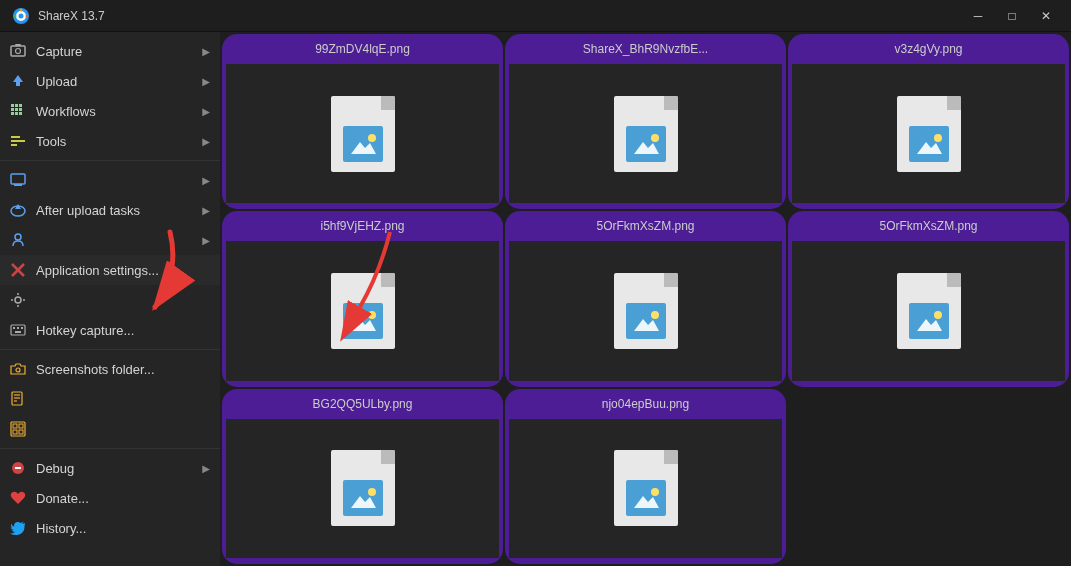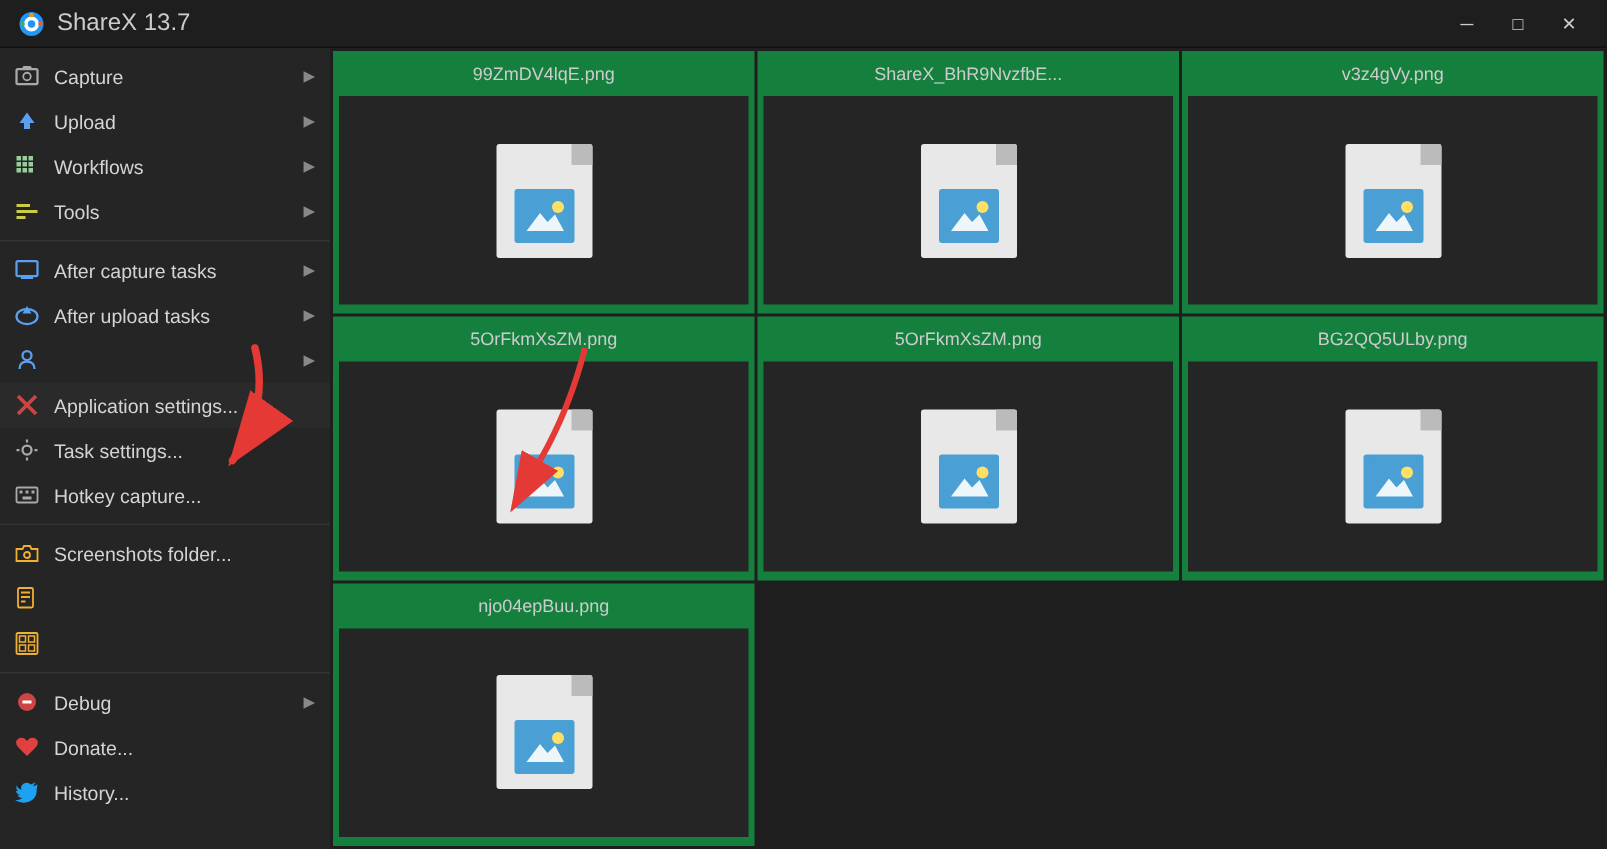--- a/index.html
+++ b/index.html
@@ -24,21 +24,21 @@
       padding: 0 12px;
       border-bottom: 1px solid #111;
       flex-shrink: 0;
     }
     .titlebar-logo {
       width: 18px;
       height: 18px;
       margin-right: 8px;
     }
     .titlebar-title {
-      font-size: 16px;
+      font-size: 12px;
       color: #ccc;
       flex: 1;
     }
     .titlebar-controls {
       display: flex;
       gap: 8px;
     }
     .titlebar-btn {
       width: 26px;
       height: 20px;
@@ -114,27 +114,28 @@
     
     .image-grid {
       display: grid;
       grid-template-columns: repeat(3, 1fr);
       gap: 2px;
       padding: 2px;
       height: 100%;
       overflow-y: auto;
     }
     .image-cell {
-      background: #15803d;
+      background: #4c1d95;
       display: flex;
       flex-direction: column;
       align-items: center;
       padding: 8px 4px 6px;
       cursor: pointer;
       min-height: 160px;
+      border-radius: 15px;
     }
     .image-filename {
       font-size: 12px;
       color: #ccc;
       text-align: center;
       margin-bottom: 8px;
       word-break: break-all;
     }
     .image-thumb {
       flex: 1;
@@ -283,21 +284,20 @@
         <span class="chevron">▶</span>
       </div>
       <div class="sidebar-divider"></div>
       <div class="sidebar-item">
         <span class="item-icon" style="color: rgb(91, 160, 240); font-size: 14px;">
           <svg width="16" height="16" viewBox="0 0 16 16">
             <rect x="1" y="2" width="14" height="10" rx="1" fill="none" stroke="#5ba0f0" stroke-width="1.5"></rect>
             <rect x="4" y="12" width="8" height="2" fill="#5ba0f0"></rect>
           </svg>
         </span>
-        <span class="item-label">After capture tasks</span>
         <span class="chevron">▶</span>
       </div>
       <div class="sidebar-item">
         <span class="item-icon" style="color: rgb(91, 160, 240); font-size: 14px;">
           <svg width="16" height="16" viewBox="0 0 16 16">
             <ellipse cx="8" cy="9" rx="7" ry="5" fill="none" stroke="#5ba0f0" stroke-width="1.5"></ellipse>
             <polygon points="8,2 11,7 5,7" fill="#5ba0f0"></polygon>
           </svg>
         </span>
         <span class="item-label">After upload tasks</span>
@@ -321,21 +321,20 @@
         </span>
         <span class="item-label">Application settings...</span>
       </div>
       <div class="sidebar-item">
         <span class="item-icon" style="color: rgb(170, 170, 170); font-size: 14px;">
           <svg width="16" height="16" viewBox="0 0 16 16">
             <circle cx="8" cy="8" r="3" fill="none" stroke="#aaa" stroke-width="1.5"></circle>
             <path d="M8,1 L8,3 M8,13 L8,15 M1,8 L3,8 M13,8 L15,8" stroke="#aaa" stroke-width="1.5"></path>
           </svg>
         </span>
-        <span class="item-label">Task settings...</span>
       </div>
       <div class="sidebar-item">
         <span class="item-icon" style="color: rgb(170, 170, 170); font-size: 14px;">
           <svg width="16" height="16" viewBox="0 0 16 16">
             <rect x="1" y="3" width="14" height="10" rx="1" fill="none" stroke="#aaa" stroke-width="1.2"></rect>
             <rect x="3" y="5" width="2" height="2" fill="#aaa"></rect>
             <rect x="7" y="5" width="2" height="2" fill="#aaa"></rect>
             <rect x="11" y="5" width="2" height="2" fill="#aaa"></rect>
             <rect x="5" y="9" width="6" height="2" fill="#aaa"></rect>
           </svg>
@@ -431,20 +430,36 @@
             <polygon points="5,24 14,12 19,18 24,13 30,24" fill="#ffffff" opacity="0.9"></polygon>
             <circle cx="26" cy="8" r="4" fill="#ffe066"></circle>
           </svg>
         </div>
       </div>
     </div>
   </div>
         </div>
         <div class="image-cell">
           <div class="image-filename">v3z4gVy.png</div>
+          <div class="image-thumb">
+    <div class="file-icon">
+      <div class="page">
+        <div class="img-placeholder">
+          <svg class="mountain-svg" viewBox="0 0 34 28">
+            <rect width="34" height="28" fill="#4a9fd4" rx="1"></rect>
+            <polygon points="5,24 14,12 19,18 24,13 30,24" fill="#ffffff" opacity="0.9"></polygon>
+            <circle cx="26" cy="8" r="4" fill="#ffe066"></circle>
+          </svg>
+        </div>
+      </div>
+    </div>
+  </div>
+        </div>
+        <div class="image-cell">
+          <div class="image-filename">i5hf9VjEHZ.png</div>
           <div class="image-thumb">
     <div class="file-icon">
       <div class="page">
         <div class="img-placeholder">
           <svg class="mountain-svg" viewBox="0 0 34 28">
             <rect width="34" height="28" fill="#4a9fd4" rx="1"></rect>
             <polygon points="5,24 14,12 19,18 24,13 30,24" fill="#ffffff" opacity="0.9"></polygon>
             <circle cx="26" cy="8" r="4" fill="#ffe066"></circle>
           </svg>
         </div>

